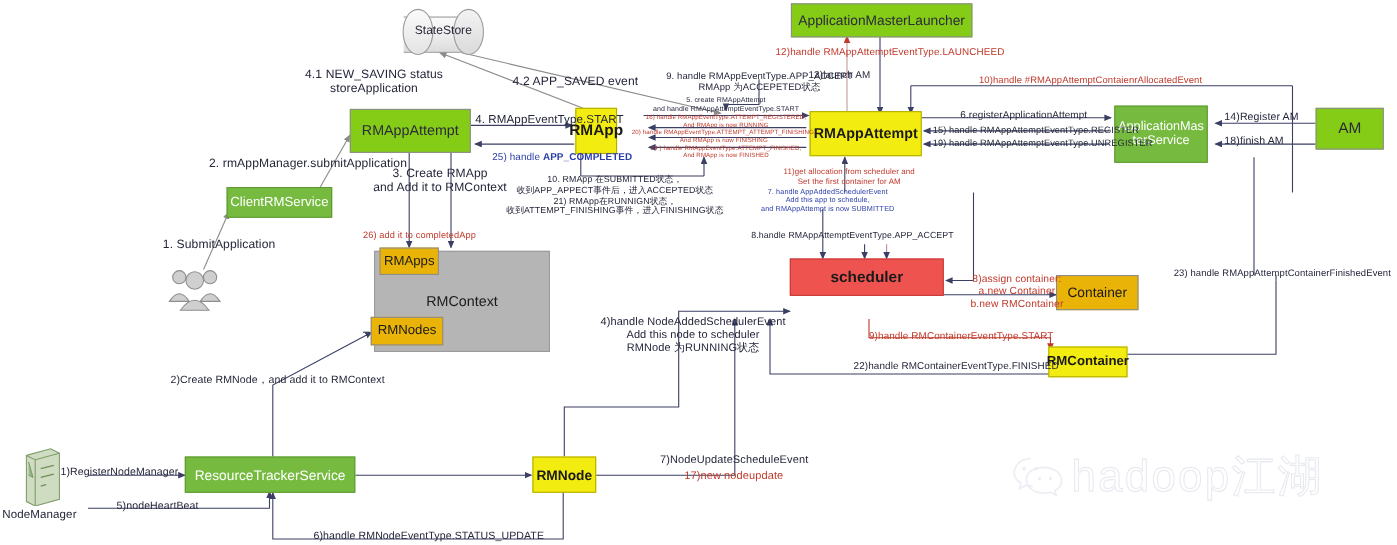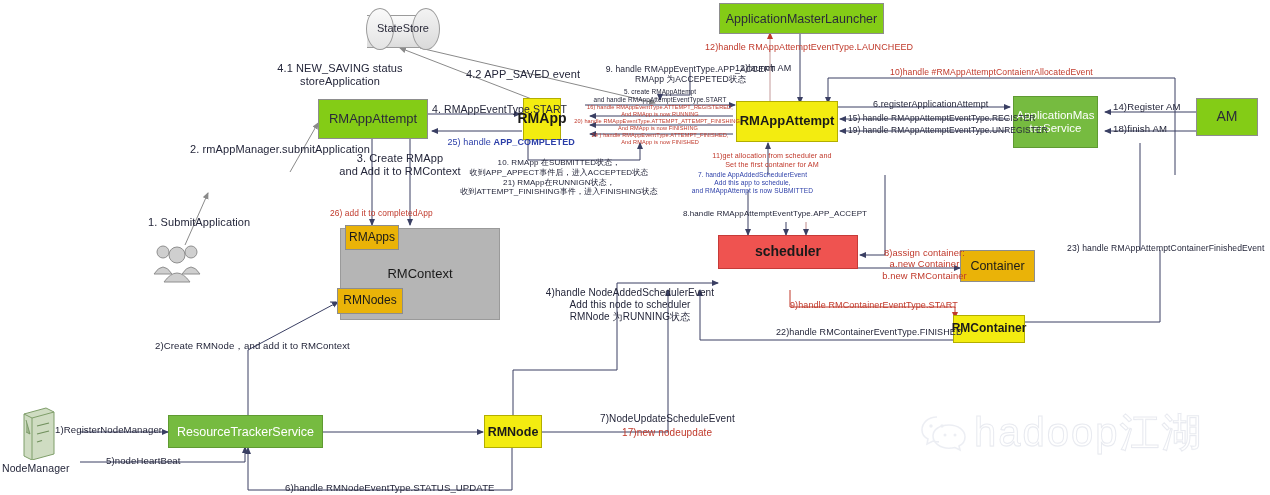--- a/index.html
+++ b/index.html
@@ -181,20 +181,21 @@
 
   <div class="node n-yellow" style="left:523px;top:98px;width:38px;height:42px;font-size:14px;">RMApp</div>
 
   <div class="node n-yellow" style="left:736px;top:101px;width:102px;height:41px;font-size:13px;">RMAppAttempt</div>
 
   <div class="node n-green" style="left:1013px;top:96px;width:85px;height:52px;font-size:11.5px;white-space:pre-line;">ApplicationMas
 terService</div>
 
   <div class="node n-plain" style="left:1196px;top:98px;width:62px;height:38px;font-size:14px;">AM</div>
 
+  <div class="node n-green" style="left:206px;top:170px;width:96px;height:28px;font-size:12px;">ClientRMService</div>
 
   <div class="node n-grey" style="left:340px;top:228px;width:160px;height:92px;font-size:13px;align-items:center;">
     <span>RMContext</span>
   </div>
   <div class="node n-white" style="left:345px;top:225px;width:54px;height:25px;font-size:12px;">RMApps</div>
   <div class="node n-white" style="left:337px;top:288px;width:66px;height:26px;font-size:12px;">RMNodes</div>
 
   <div class="node n-red" style="left:718px;top:235px;width:140px;height:34px;font-size:14px;">scheduler</div>
 
   <div class="node n-white" style="left:960px;top:250px;width:75px;height:32px;font-size:12.5px;">Container</div>

